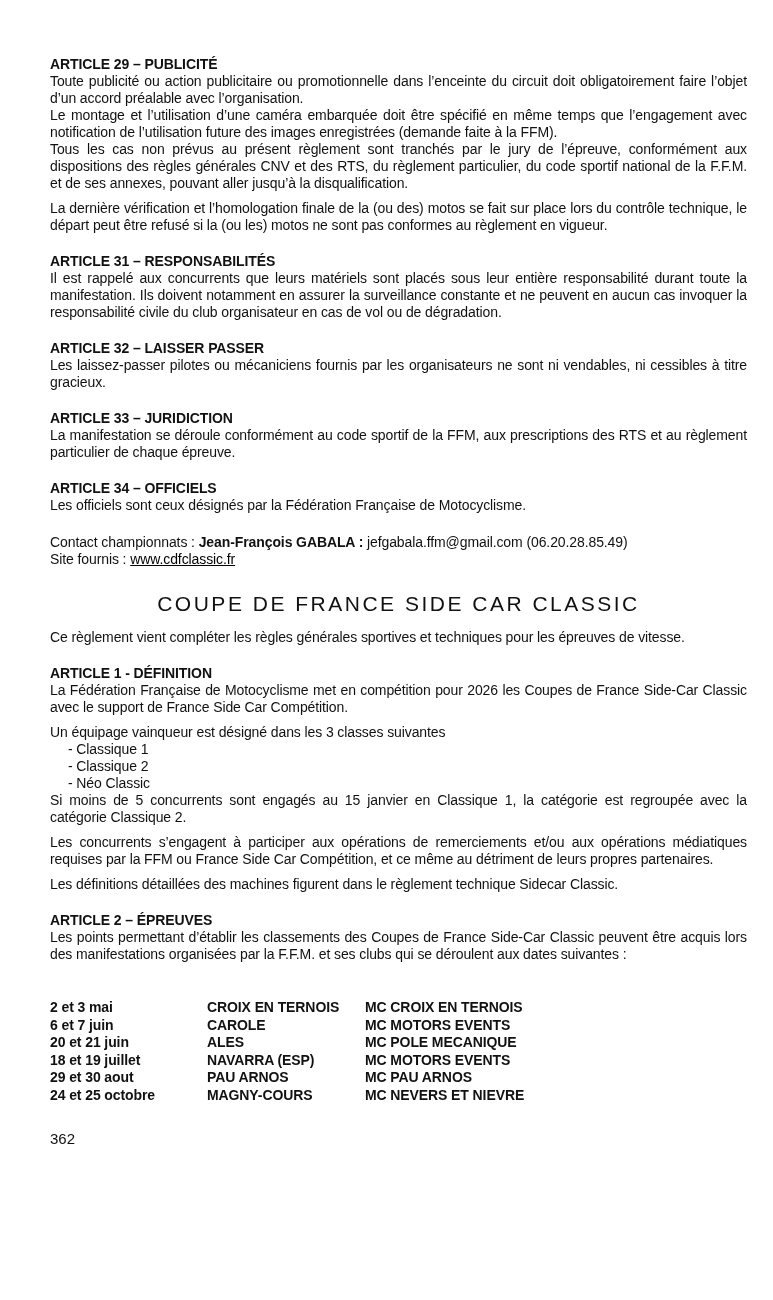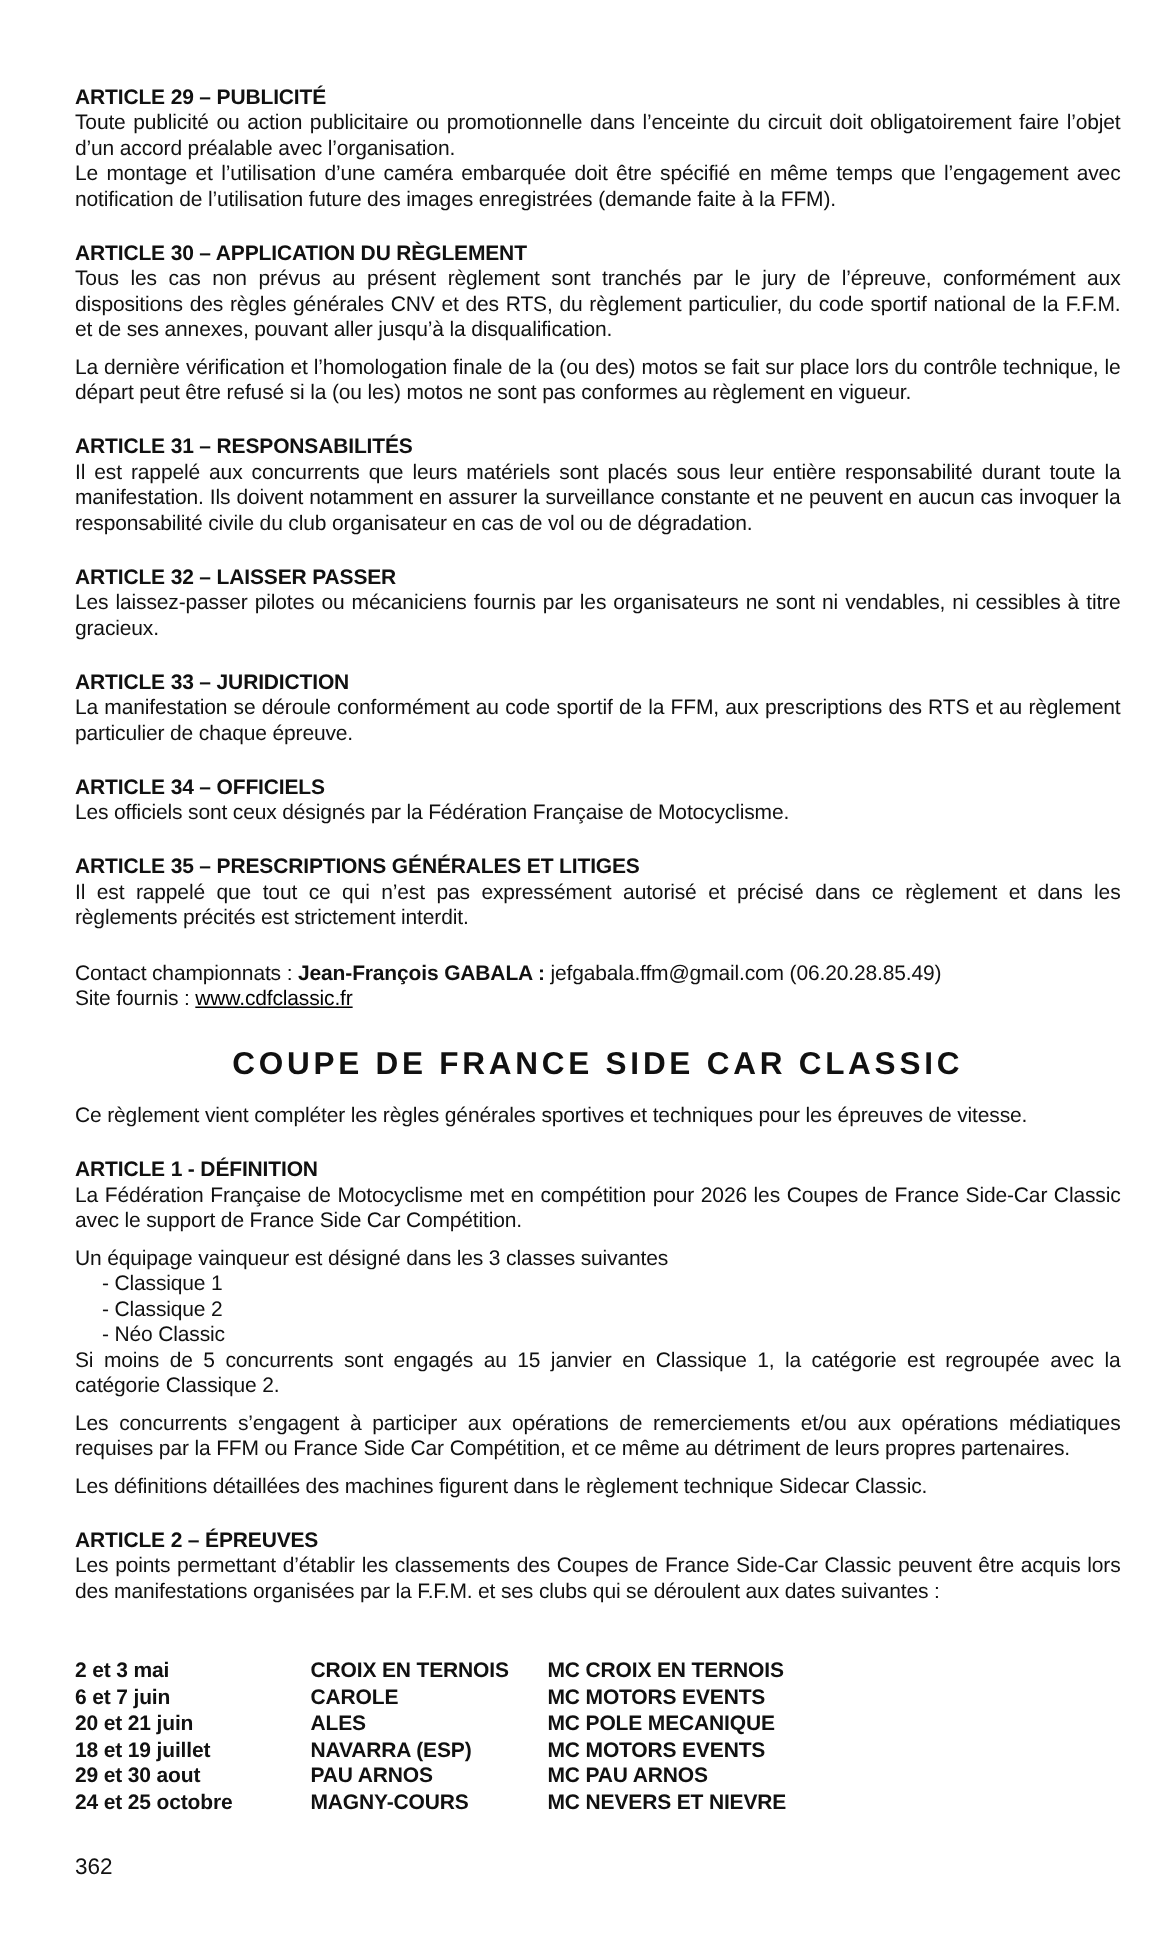--- a/index.html
+++ b/index.html
@@ -25,21 +25,21 @@
     margin: 19px 0 0 0;
     line-height: 17px;
   }
   section.first .h { margin-top: 0; }
   .j { text-align: justify; }
   .gap { margin-top: 8px; }
   .contact-block { margin-top: 20px; }
   .site-link { color: #000000; text-decoration: underline; cursor: pointer; }
   .main-title {
     font-size: 21px;
-    font-weight: bold;
+    font-weight: normal;
     letter-spacing: 2.5px;
     text-align: center;
     line-height: 24px;
     margin: 24px 0 13px 0;
     white-space: nowrap;
   }
   .class-list { margin: 0; }
   .class-item { padding-left: 18px; }
   .events { margin-top: 36px; font-weight: bold; line-height: 17.5px; }
   .erow { display: grid; grid-template-columns: 157px 158px auto; }
@@ -50,21 +50,20 @@
 
 <div class="page">
 
   <section class="first">
     <h3 class="h">ARTICLE 29 – PUBLICITÉ</h3>
     <p class="j">Toute publicité ou action publicitaire ou promotionnelle dans l’enceinte du circuit doit obligatoirement faire l’objet d’un accord préalable avec l’organisation.</p>
     <p class="j">Le montage et l’utilisation d’une caméra embarquée doit être spécifié en même temps que l’engagement avec notification de l’utilisation future des images enregistrées (demande faite à la FFM).</p>
   </section>
 
   <section>
-    <h3 class="h">ARTICLE 30 – APPLICATION DU RÈGLEMENT</h3>
     <p class="j">Tous les cas non prévus au présent règlement sont tranchés par le jury de l’épreuve, conformément aux dispositions des règles générales CNV et des RTS, du règlement particulier, du code sportif national de la F.F.M. et de ses annexes, pouvant aller jusqu’à la disqualification.</p>
     <p class="j gap">La dernière vérification et l’homologation finale de la (ou des) motos se fait sur place lors du contrôle technique, le départ peut être refusé si la (ou les) motos ne sont pas conformes au règlement en vigueur.</p>
   </section>
 
   <section>
     <h3 class="h">ARTICLE 31 – RESPONSABILITÉS</h3>
     <p class="j">Il est rappelé aux concurrents que leurs matériels sont placés sous leur entière responsabilité durant toute la manifestation. Ils doivent notamment en assurer la surveillance constante et ne peuvent en aucun cas invoquer la responsabilité civile du club organisateur en cas de vol ou de dégradation.</p>
   </section>
 
   <section>
@@ -75,24 +74,20 @@
   <section>
     <h3 class="h">ARTICLE 33 – JURIDICTION</h3>
     <p class="j">La manifestation se déroule conformément au code sportif de la FFM, aux prescriptions des RTS et au règlement particulier de chaque épreuve.</p>
   </section>
 
   <section>
     <h3 class="h">ARTICLE 34 – OFFICIELS</h3>
     <p class="j">Les officiels sont ceux désignés par la Fédération Française de Motocyclisme.</p>
   </section>
 
-  <section>
-    <h3 class="h">ARTICLE 35 – PRESCRIPTIONS GÉNÉRALES ET LITIGES</h3>
-    <p class="j">Il est rappelé que tout ce qui n’est pas expressément autorisé et précisé dans ce règlement et dans les règlements précités est strictement interdit.</p>
-  </section>
 
   <div class="contact-block">
     <p><span>Contact championnats : </span><strong>Jean-François GABALA :</strong><span> jefgabala.ffm@gmail.com (06.20.28.85.49)</span></p>
     <p><span>Site fournis : </span><a class="site-link">www.cdfclassic.fr</a></p>
   </div>
 
   <h1 class="main-title">COUPE DE FRANCE SIDE CAR CLASSIC</h1>
 
   <p class="j">Ce règlement vient compléter les règles générales sportives et techniques pour les épreuves de vitesse.</p>
 

